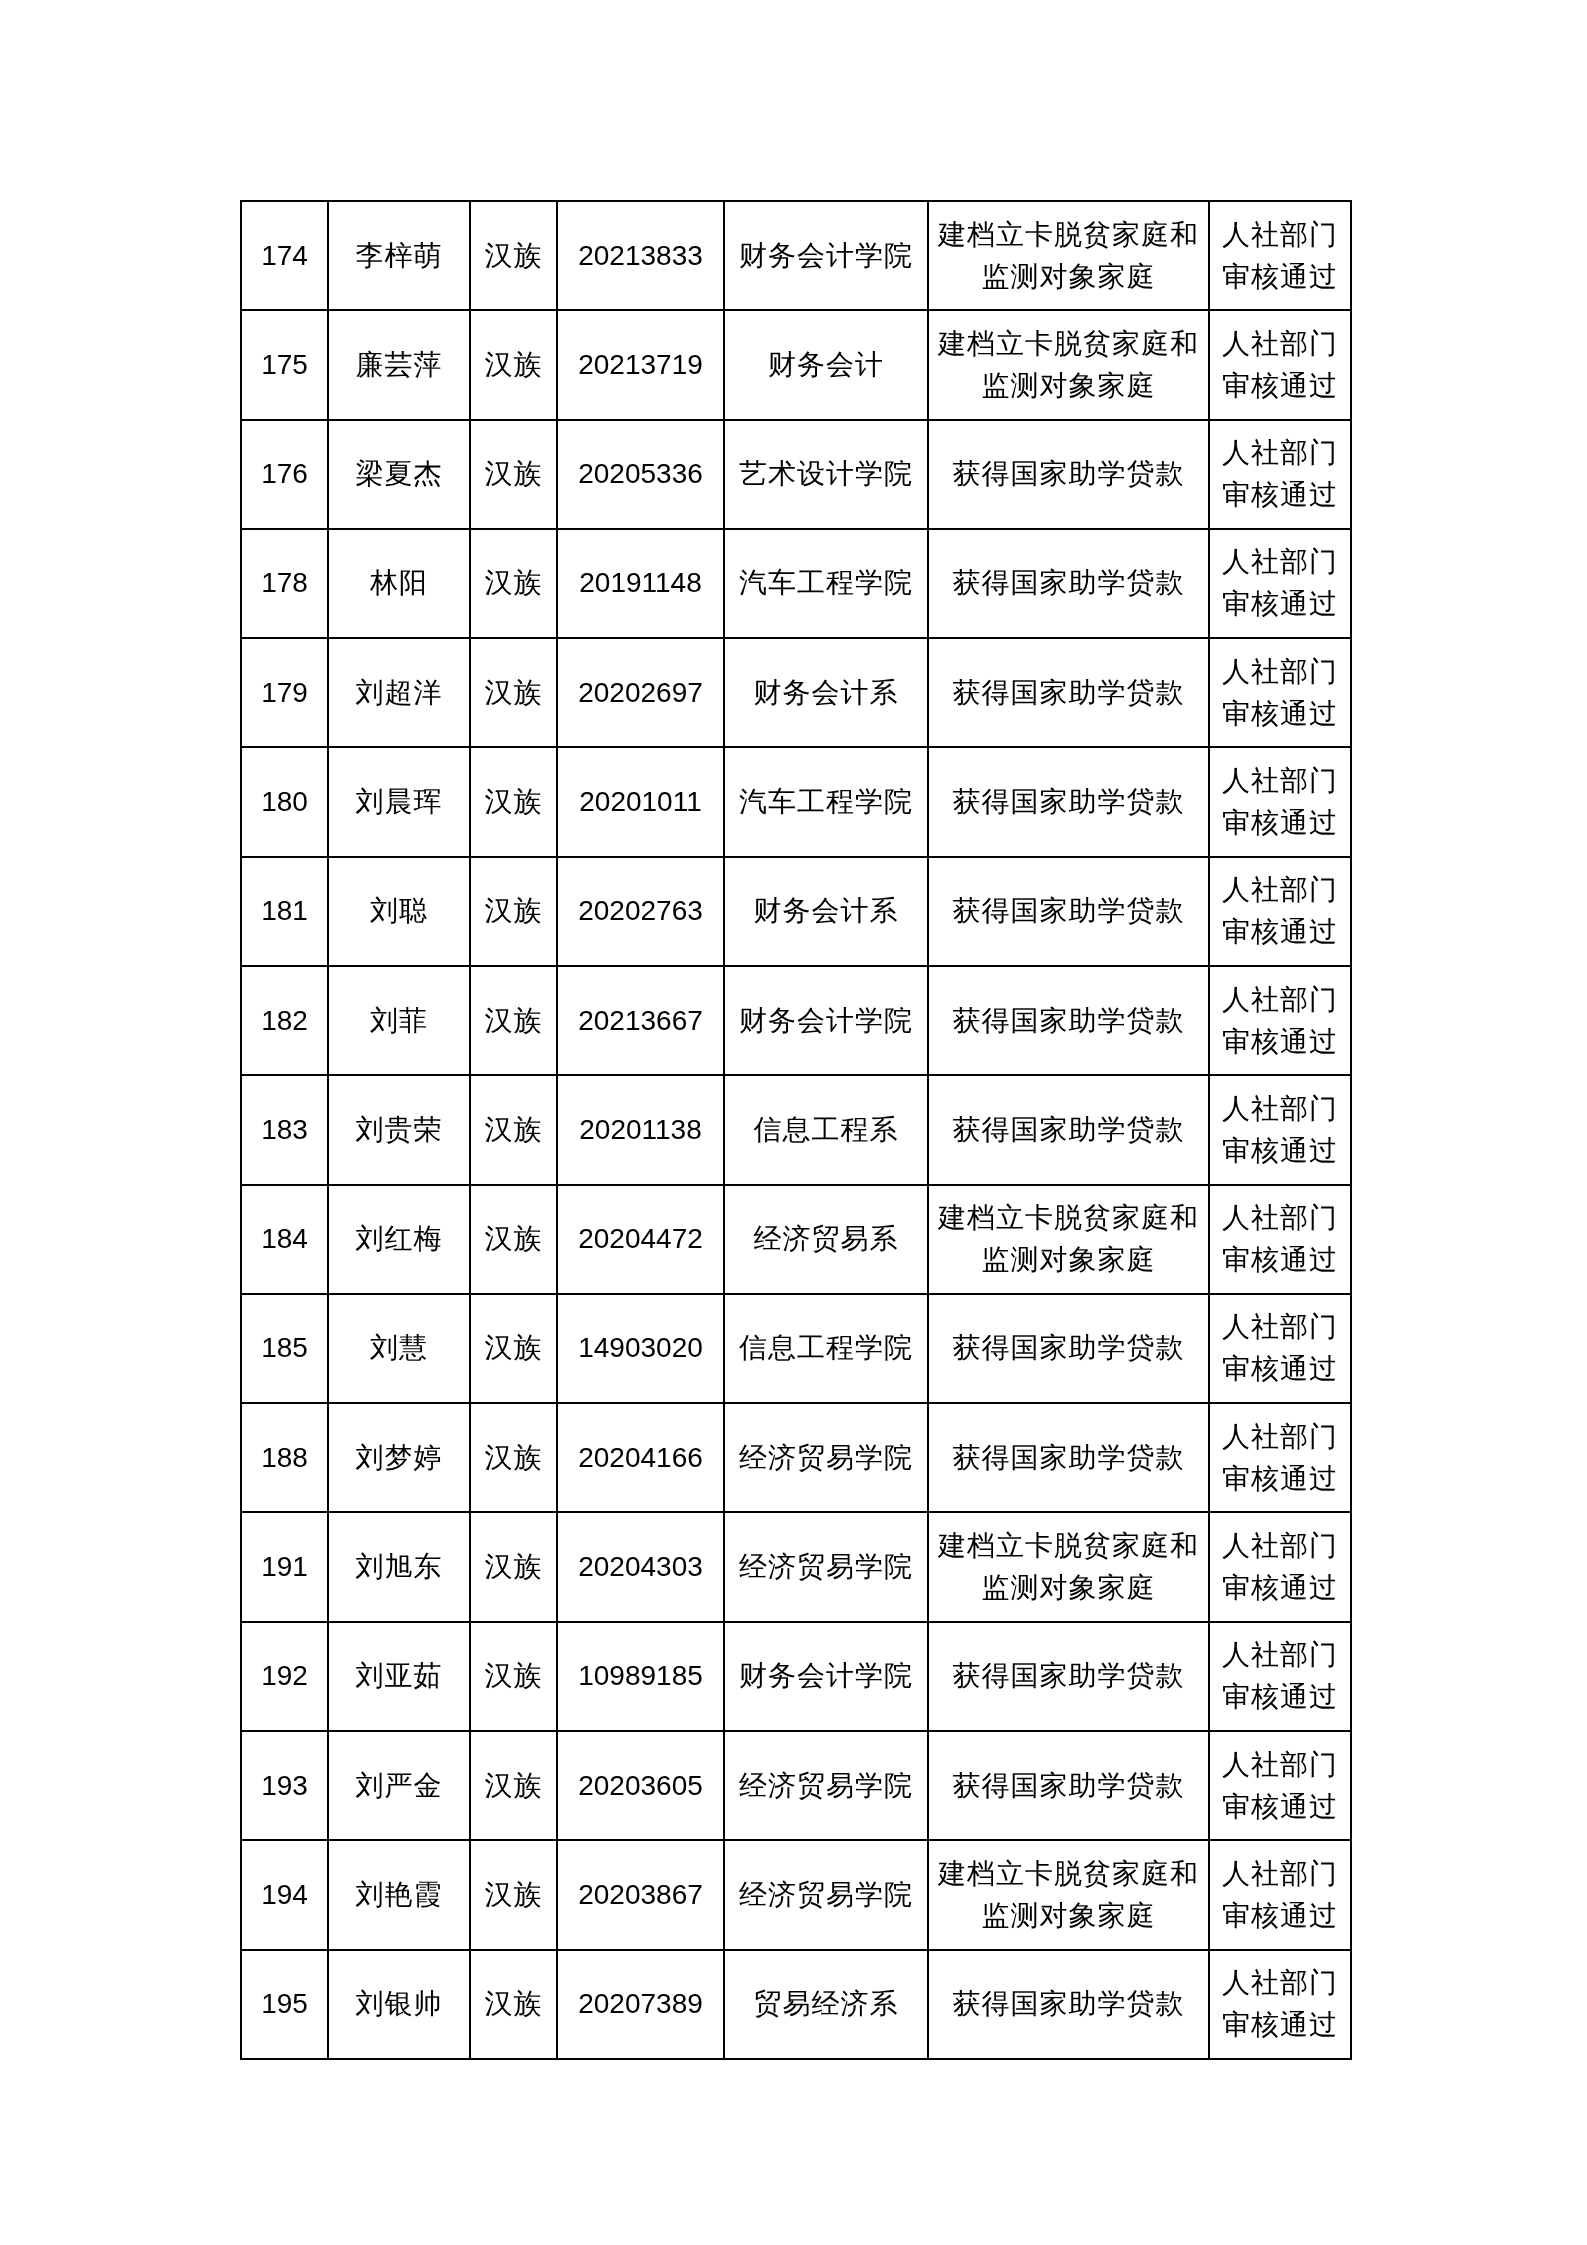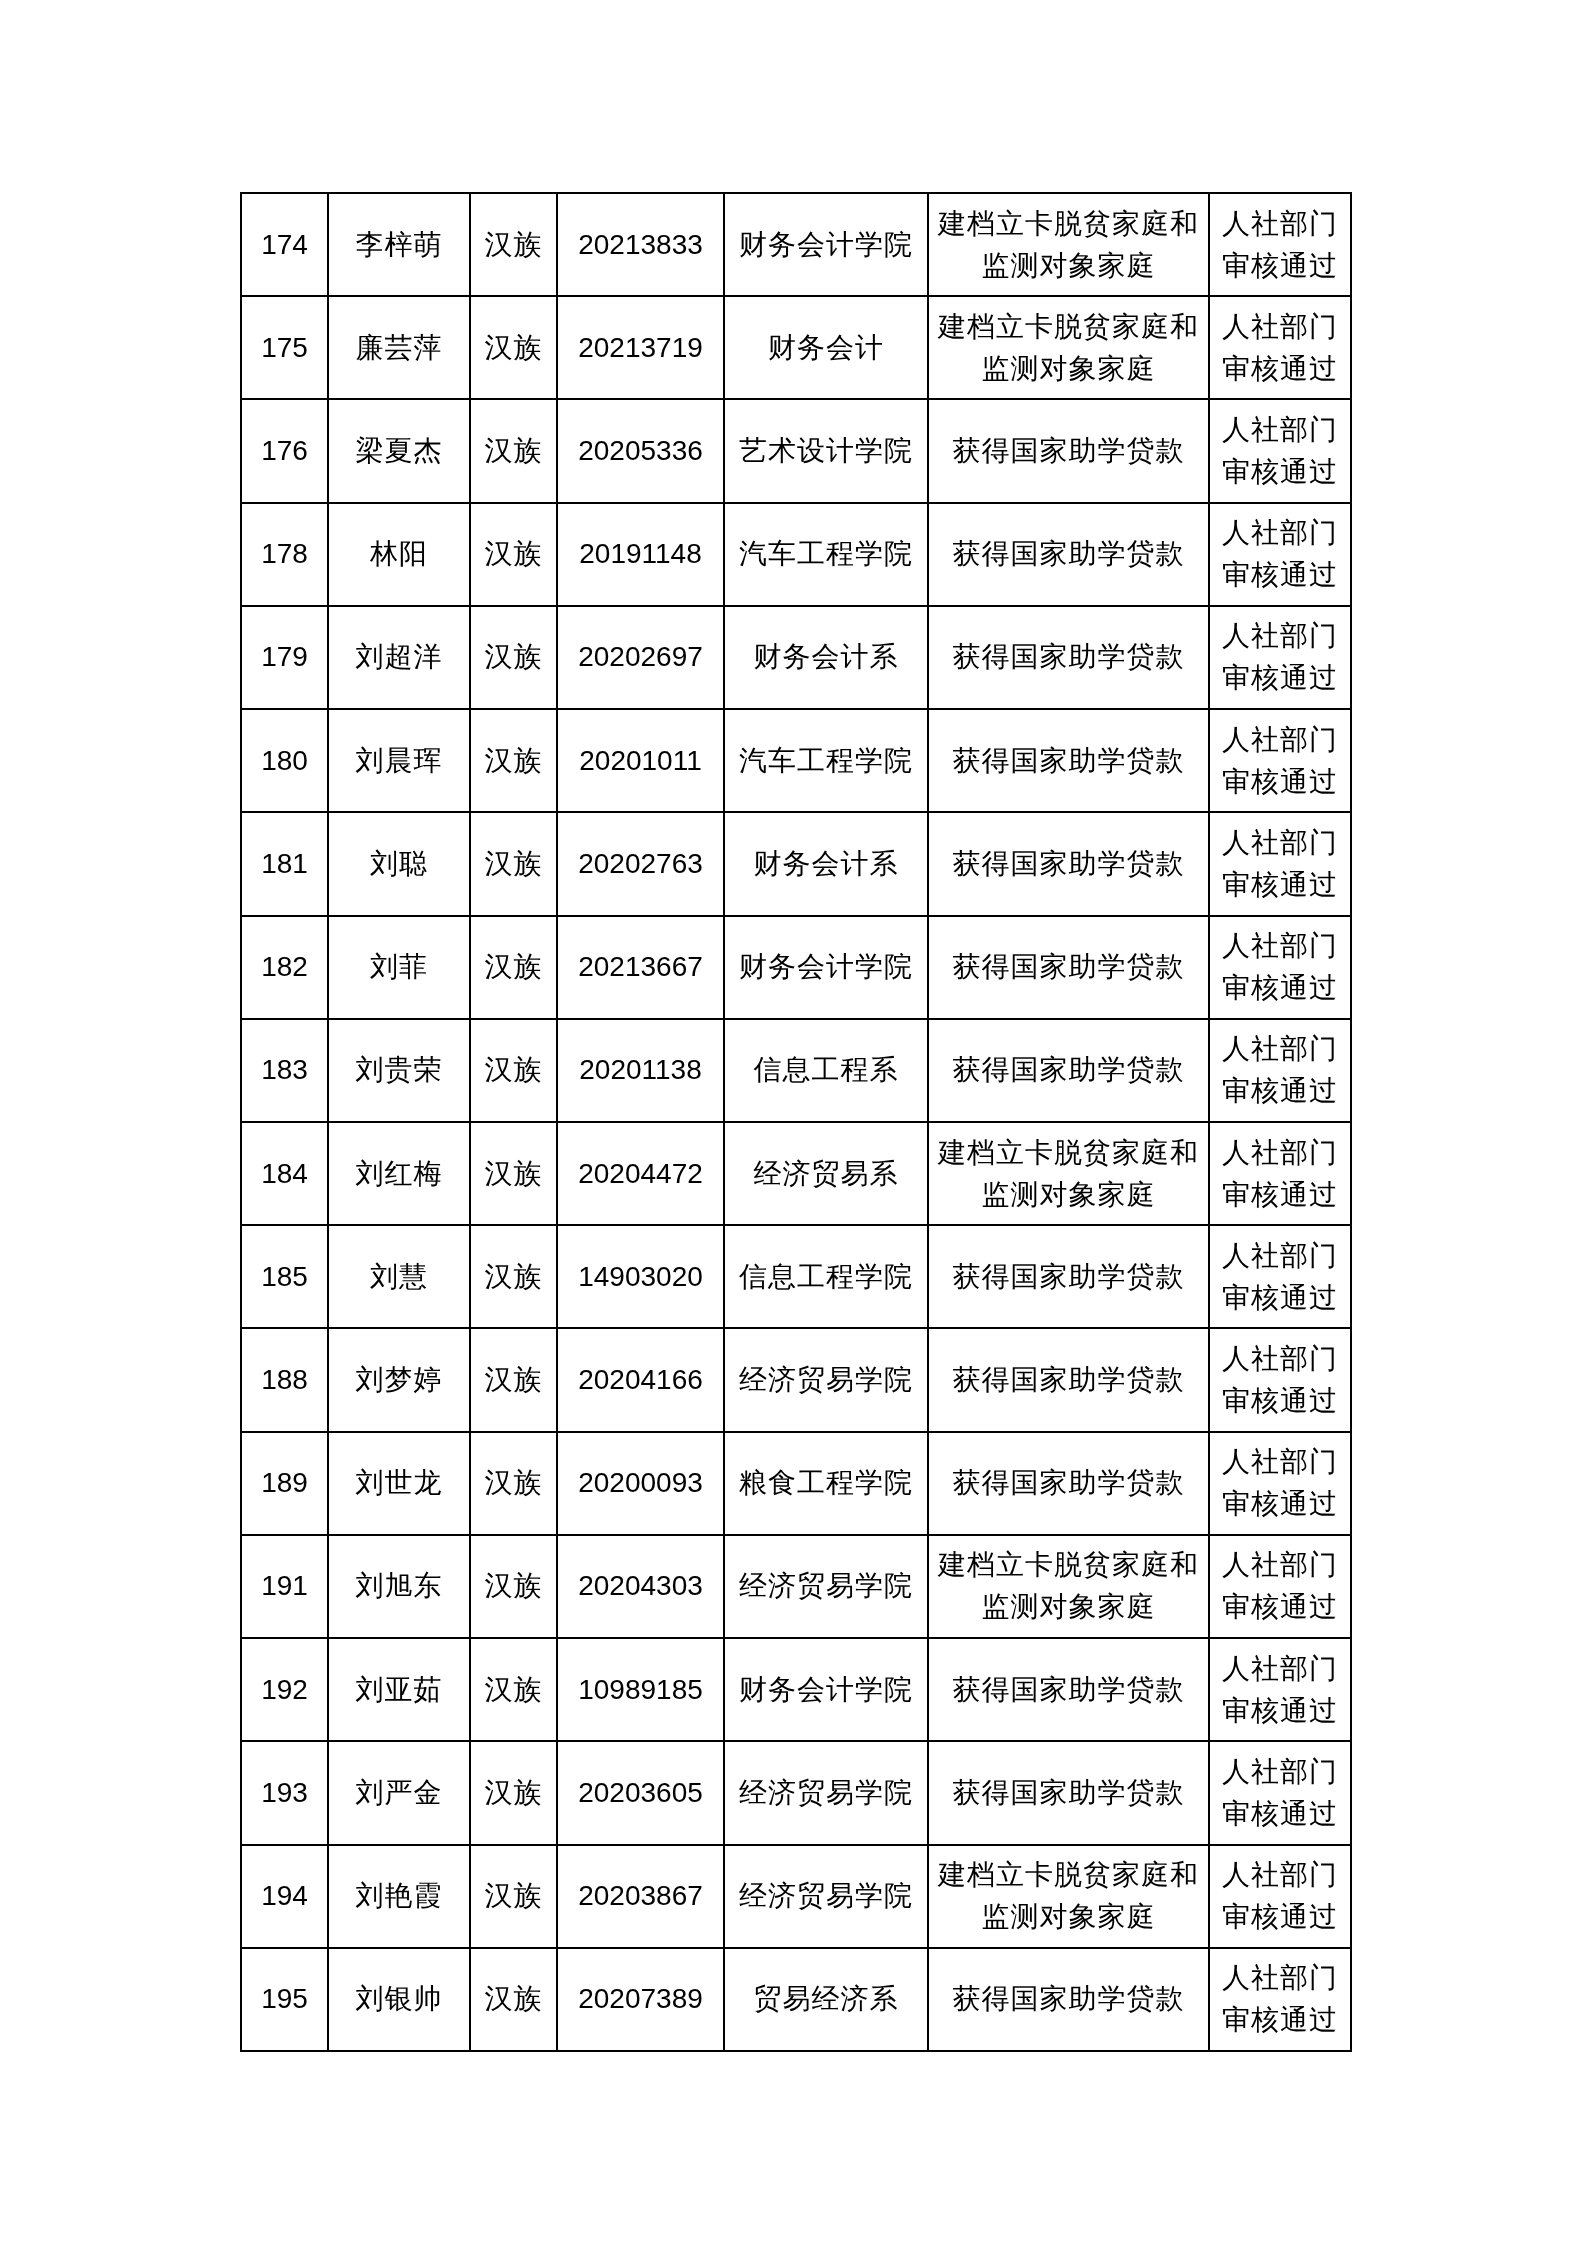--- a/index.html
+++ b/index.html
@@ -16,21 +16,21 @@
   .page {
     position: absolute;
     left: 0; top: 0;
     width: 1587px;
     height: 2245px;
     background: #ffffff;
   }
   table.records {
     position: absolute;
     left: 240px;
-    top: 192px;
+    top: 200px;
     width: 1110px;
     height: 1860px;
     border-collapse: collapse;
     table-layout: fixed;
   }
   table.records td {
     border: 2px solid #000000;
     padding: 0 2px;
     text-align: center;
     vertical-align: middle;
@@ -190,30 +190,20 @@
           <td class="num">188</td>
           <td class="cjk">刘梦婷</td>
           <td class="cjk">汉族</td>
           <td class="num">20204166</td>
           <td class="cjk">经济贸易学院</td>
           <td class="cjk">获得国家助学贷款</td>
           <td class="cjk">人社部门
 审核通过</td>
         </tr>
         <tr>
-          <td class="num">189</td>
-          <td class="cjk">刘世龙</td>
-          <td class="cjk">汉族</td>
-          <td class="num">20200093</td>
-          <td class="cjk">粮食工程学院</td>
-          <td class="cjk">获得国家助学贷款</td>
-          <td class="cjk">人社部门
-审核通过</td>
-        </tr>
-        <tr>
           <td class="num">191</td>
           <td class="cjk">刘旭东</td>
           <td class="cjk">汉族</td>
           <td class="num">20204303</td>
           <td class="cjk">经济贸易学院</td>
           <td class="cjk">建档立卡脱贫家庭和
 监测对象家庭</td>
           <td class="cjk">人社部门
 审核通过</td>
         </tr>

